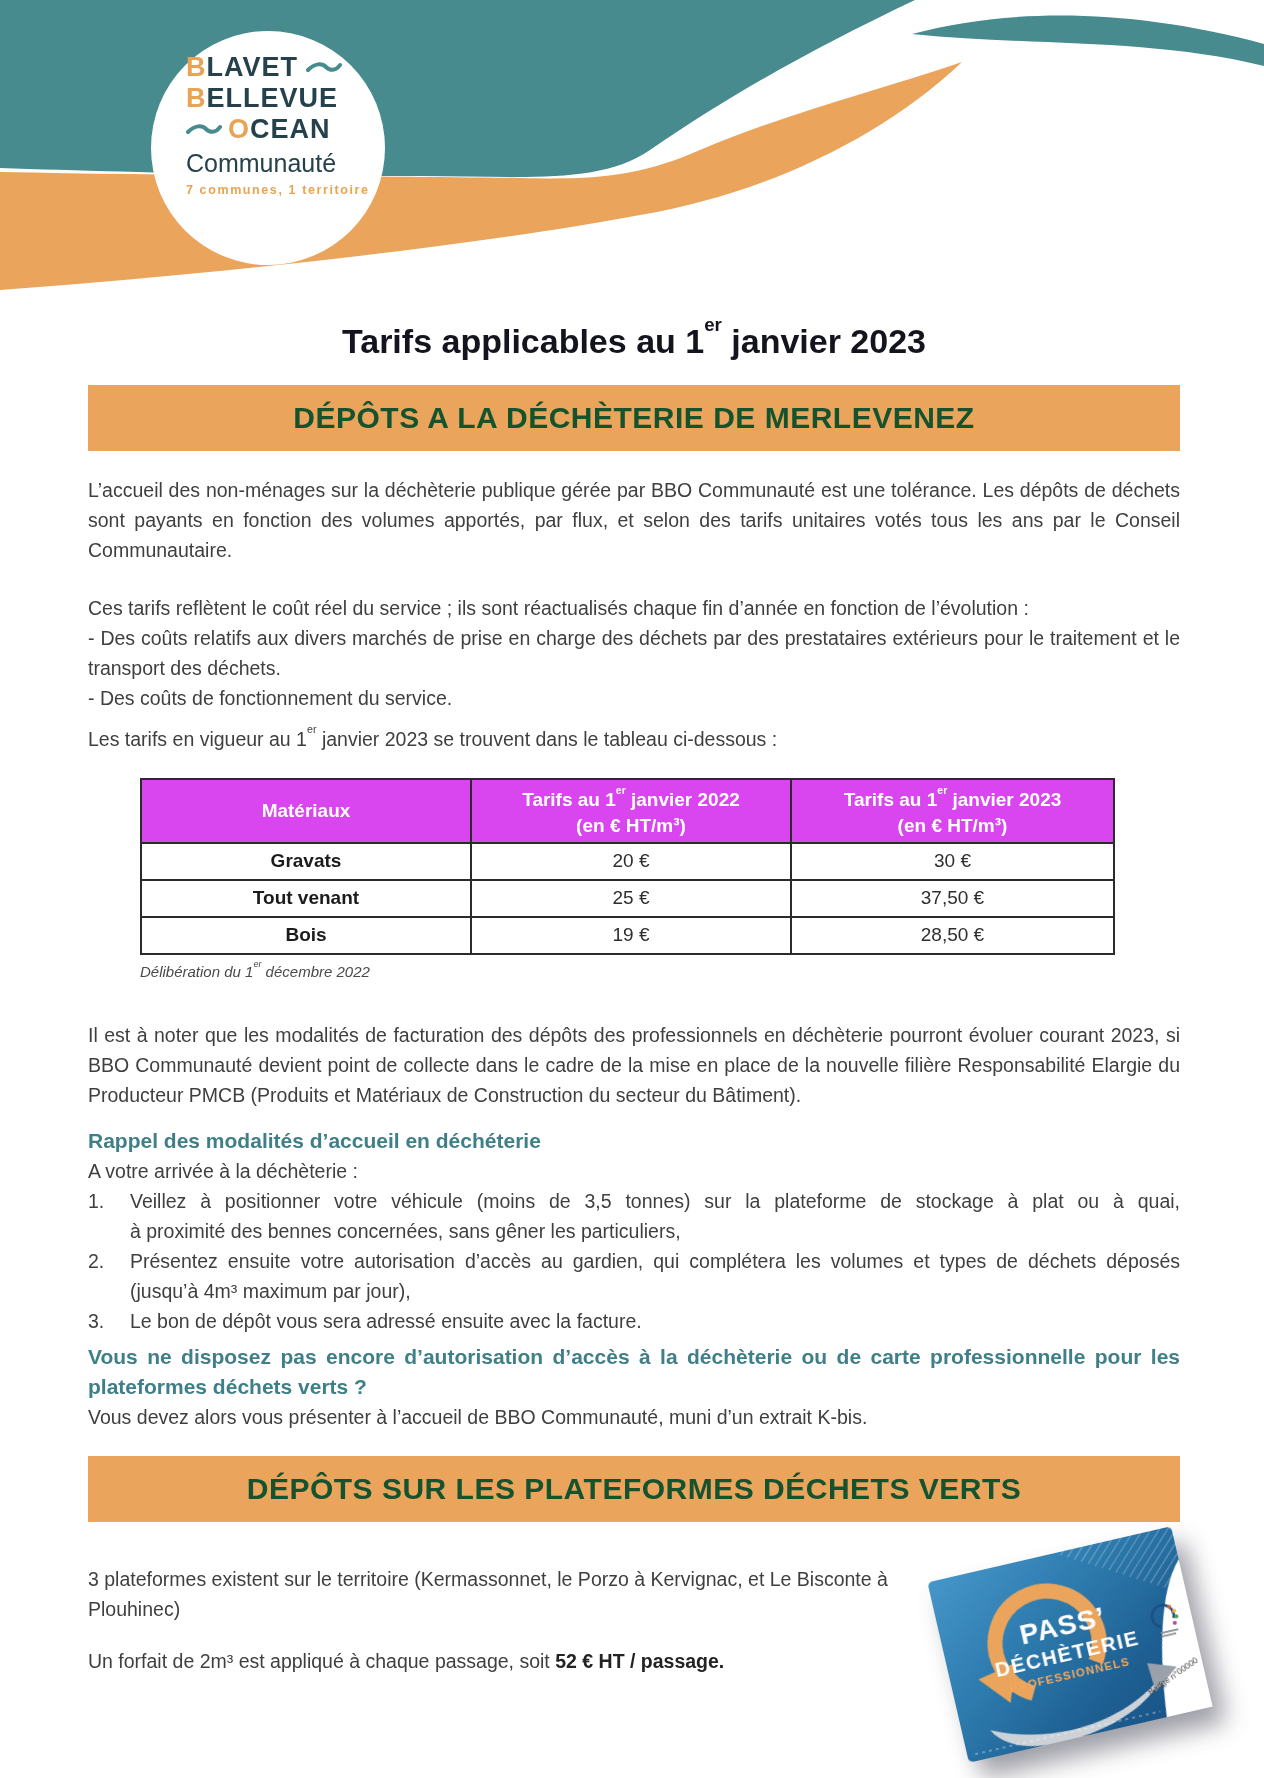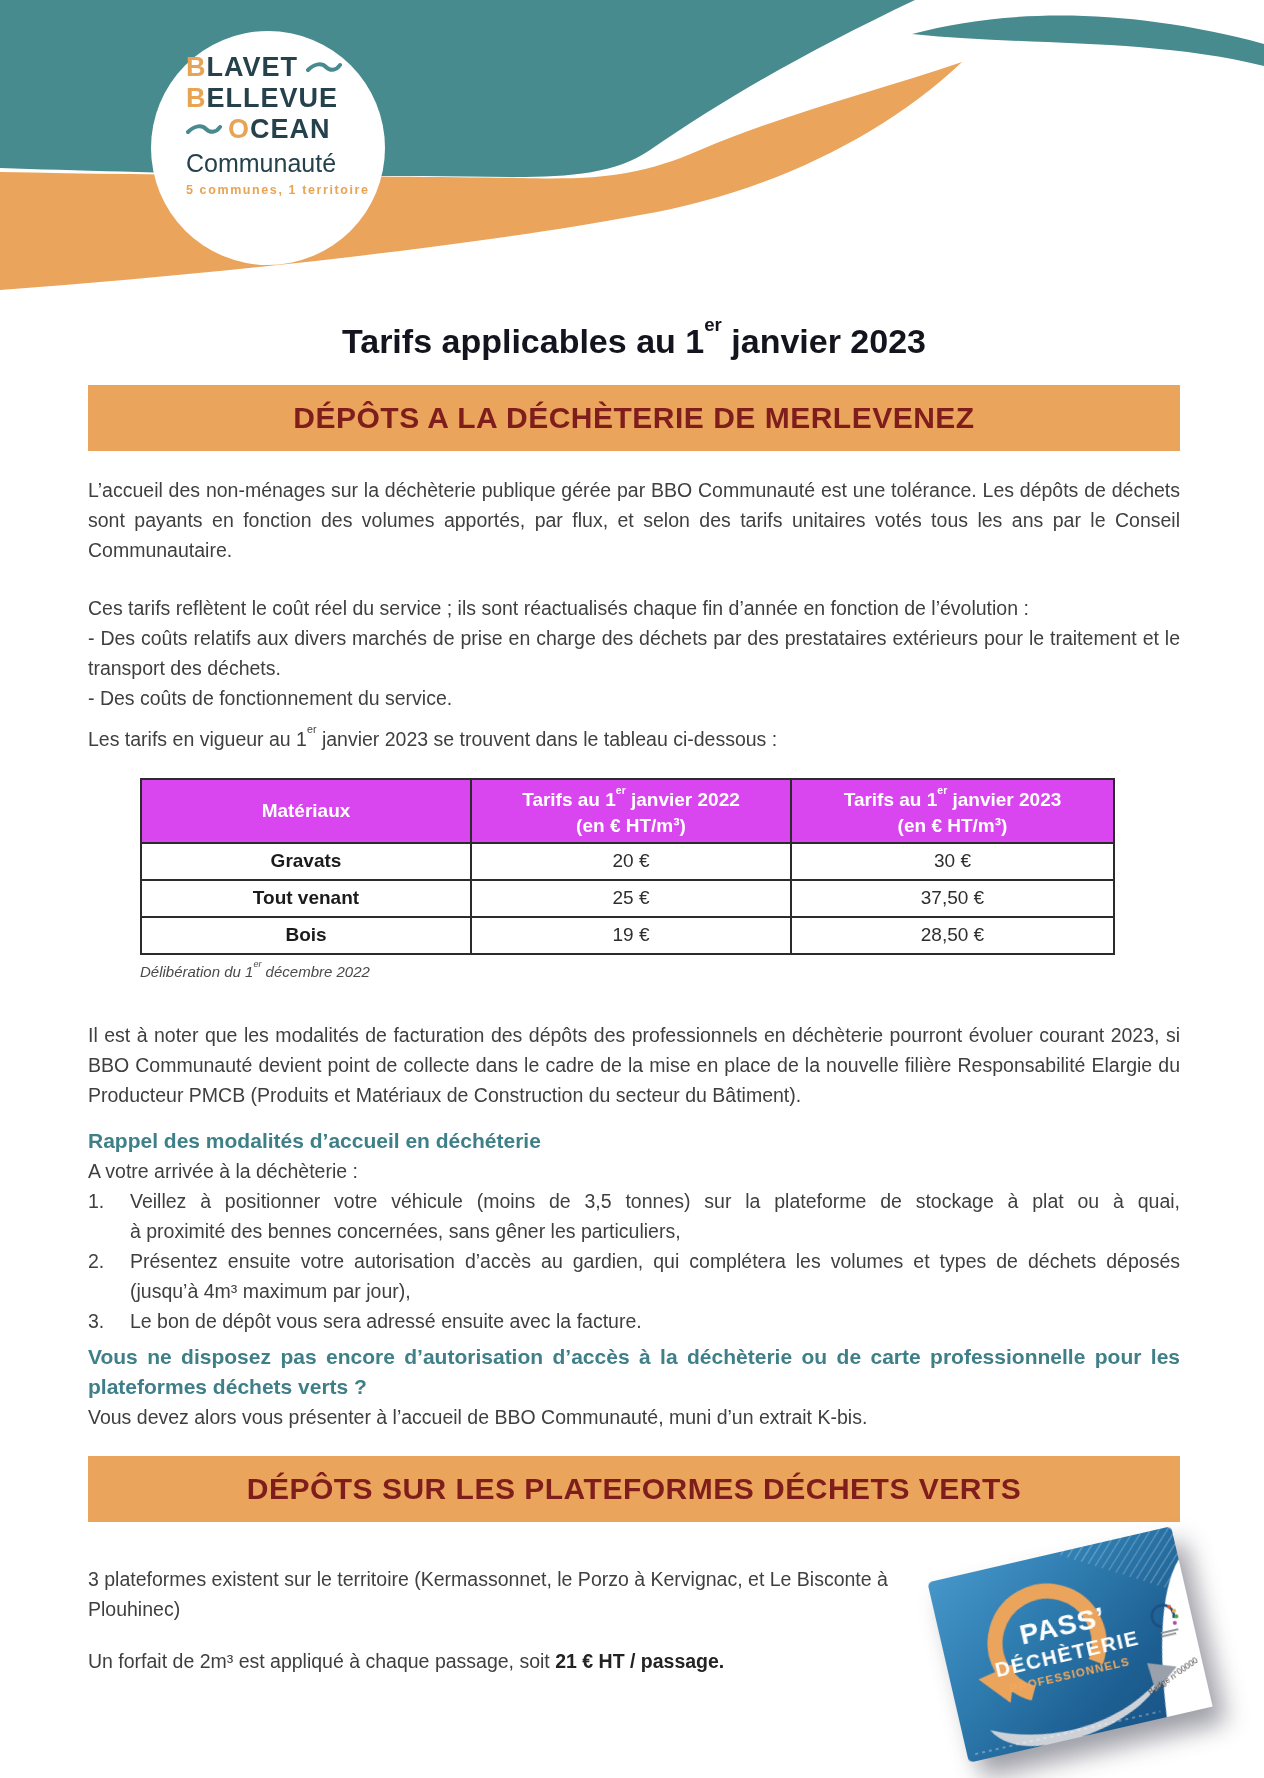--- a/index.html
+++ b/index.html
@@ -19,21 +19,21 @@
   .l-commune { font-size:25px; font-weight:500; color:#25424c; line-height:30px; margin-top:3px; }
   .l-tag { font-size:12.5px; font-weight:700; color:#e8a353; letter-spacing:1.6px; margin-top:5px; white-space:nowrap; }
   
   .content { position:relative; width:1092px; margin-left:88px; }
   p, h1, h3 { margin:0; }
   .mt6{margin-top:6px}.mt16{margin-top:16px}.mt20{margin-top:20px}.mt22{margin-top:22px}
   .mt24{margin-top:24px}.mt28{margin-top:28px}.mt40{margin-top:40px}.mt42{margin-top:42px}
   .title { margin-top:22px; text-align:center; font-size:34px; font-weight:800; color:#14141e; }
   .banner {
     margin-top:24px; height:66px; line-height:66px; background:#eba45b;
-    color:#7f1d1d; font-weight:700; font-size:30px; text-align:center; letter-spacing:0.5px;
+    color:#14532d; font-weight:700; font-size:30px; text-align:center; letter-spacing:0.5px;
     white-space:nowrap;
   }
   .body { font-size:19.5px; line-height:30px; text-align:justify; }
   .teal-h { color:#3e7f88; font-size:21px; font-weight:700; line-height:30px; }
   .q { text-align:justify; }
   .narrow { max-width:800px; text-align:left; }
   .sup { font-size:55%; position:relative; top:-0.5em; }
   .sup-sm { font-size:60%; position:relative; top:-0.4em; }
   
   table.tariffs { margin:24px 0 0 52px; border-collapse:collapse; table-layout:fixed; width:973px; }
@@ -79,21 +79,21 @@
       <div class="l-line">
         <span><span class="init">B</span><span>ELLEVUE</span></span>
       </div>
       <div class="l-line">
         <svg class="wv-pre" width="36" height="14">
             <path d="M2,9 C9,2 16,2 20,6 C24,10 30,10 34,4" stroke="#478b8f" stroke-width="4" fill="none" stroke-linecap="round"></path>
           </svg>
         <span><span class="init">O</span><span>CEAN</span></span>
       </div>
       <div class="l-commune">Communauté</div>
-      <div class="l-tag">5 communes, 1 territoire</div>
+      <div class="l-tag">7 communes, 1 territoire</div>
     </div>
   </div>
 
   <div class="content">
 
     <h1 class="title"><span>Tarifs applicables au 1</span><sup class="sup">er</sup><span> janvier 2023</span></h1>
 
     <div class="banner"><span>DÉPÔTS A LA DÉCHÈTERIE DE MERLEVENEZ</span></div>
 
     <p class="body mt24">L’accueil des non-ménages sur la déchèterie publique gérée par BBO Communauté est une tolérance. Les dépôts de déchets sont payants en fonction des volumes apportés, par flux, et selon des tarifs unitaires votés tous les ans par le Conseil Communautaire.</p>
@@ -174,21 +174,21 @@
       </div>
     </div>
 
     <h3 class="teal-h q mt6">Vous ne disposez pas encore d’autorisation d’accès à la déchèterie ou de carte professionnelle pour les plateformes déchets verts ?</h3>
     <p class="body">Vous devez alors vous présenter à l’accueil de BBO Communauté, muni d’un extrait K-bis.</p>
 
     <div class="banner mt20"><span>DÉPÔTS SUR LES PLATEFORMES DÉCHETS VERTS</span></div>
 
     <p class="body mt42 narrow">3 plateformes existent sur le territoire (Kermassonnet, le Porzo à Kervignac, et Le Bisconte à Plouhinec)</p>
 
-    <p class="body mt22"><span>Un forfait de 2m³ est appliqué à chaque passage, soit </span><strong>21 € HT / passage.</strong></p>
+    <p class="body mt22"><span>Un forfait de 2m³ est appliqué à chaque passage, soit </span><strong>52 € HT / passage.</strong></p>
 
   </div>
 
   <div class="badge-wrap">
     <svg viewBox="0 0 250 185" width="250" height="185">
       <defs>
         <linearGradient id="blueGrad" x1="0" y1="0" x2="1" y2="1">
           <stop offset="0" stop-color="#4796c9"></stop>
           <stop offset="0.35" stop-color="#2f7db0"></stop>
           <stop offset="0.7" stop-color="#1e6093"></stop>

